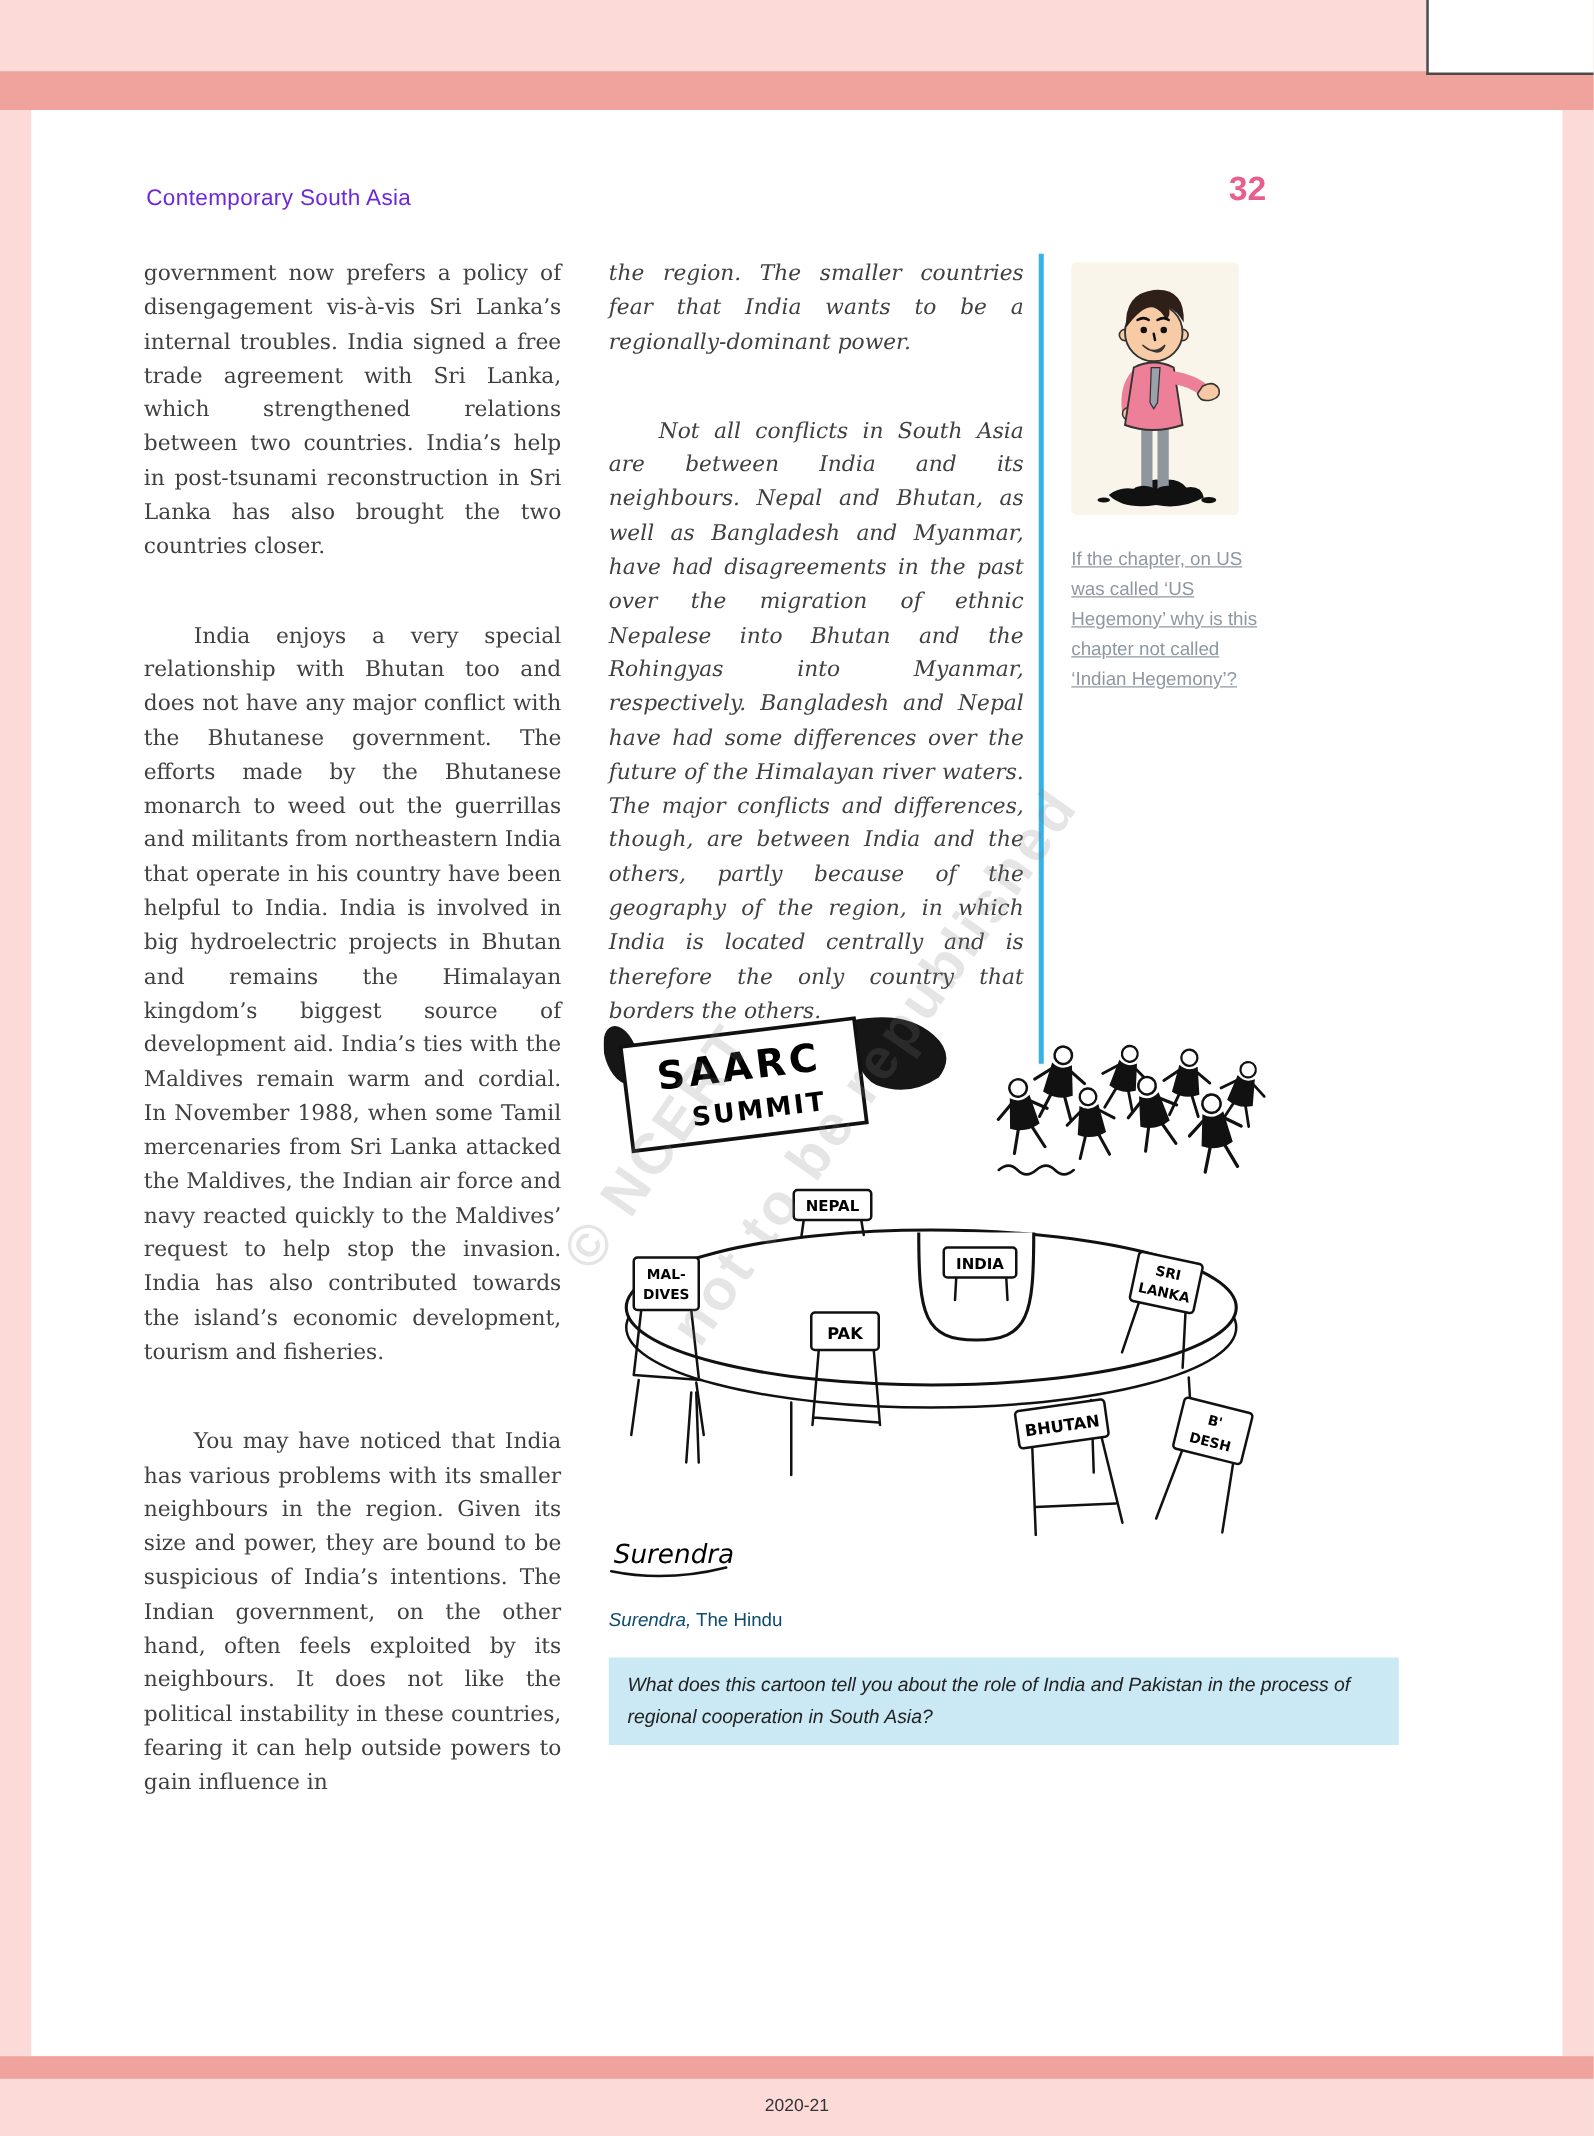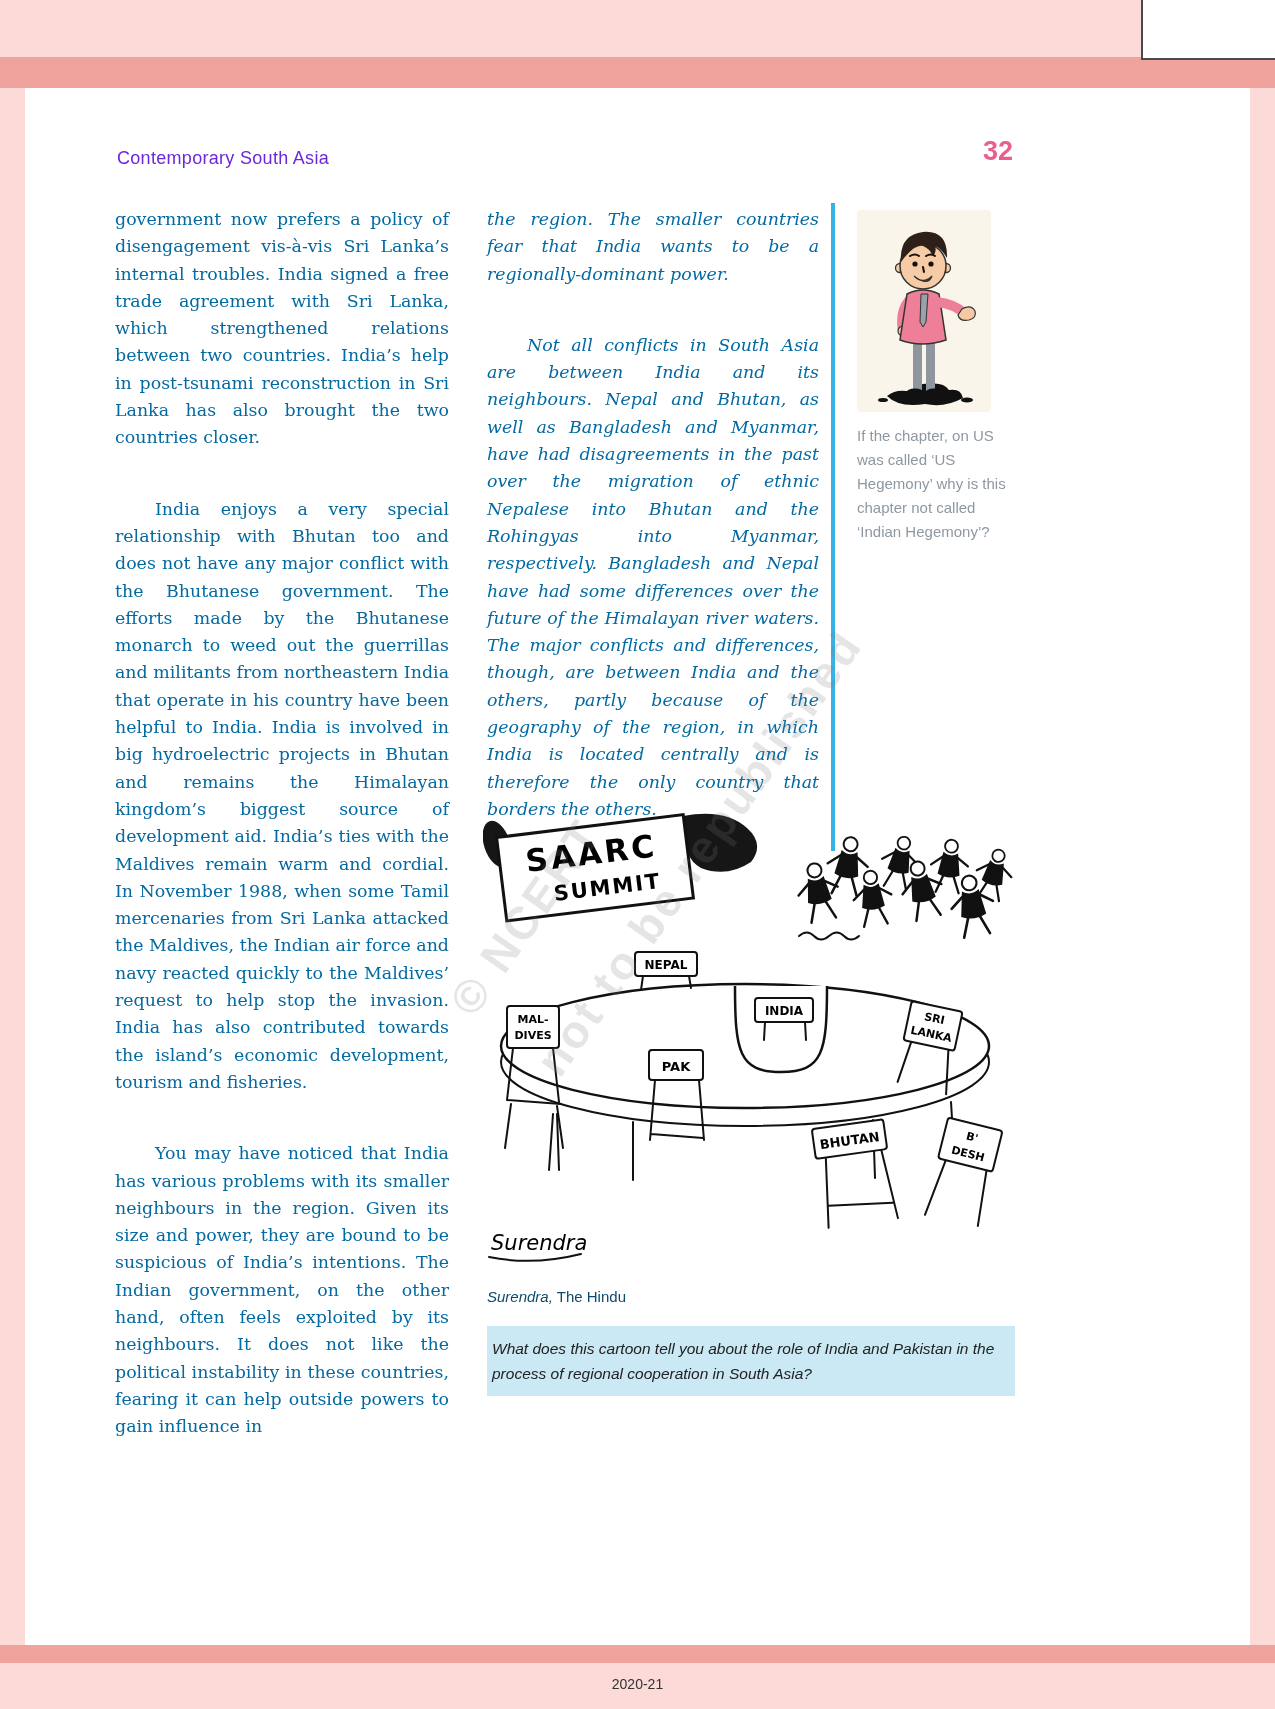--- a/index.html
+++ b/index.html
@@ -15,38 +15,38 @@
   .page { position:absolute; left:25px; top:88px; width:1225px; height:1557px; background:#ffffff; z-index:2; }
 
   .running-head { position:absolute; left:92px; top:60px; font-family:"Liberation Sans", sans-serif;
     font-size:18px; color:#6d28d9; letter-spacing:0.3px; }
   .page-num { position:absolute; left:958px; top:48px; font-family:"Liberation Sans", sans-serif;
     font-size:27px; font-weight:bold; color:#e85f8d; }
 
   .col { position:absolute; top:118px; }
   .col-left { left:90px; width:334px; }
   .col-mid  { left:462px; width:332px;font-style:italic; }
-  .para { font-size:17.4px; line-height:27.3px; text-align:justify; color:#0369a1; margin:0 0 13px 0; }
+  .para { font-size:17.4px; line-height:27.3px; text-align:justify; color:#404040; margin:0 0 13px 0; }
   .para.indent { text-indent:40px;margin-top:44px; }
 
   .blue-rule { position:absolute; left:806px; top:115px; width:4px; height:648px; background:#35b3e6; }
 
   .sidebar { position:absolute; left:832px; top:122px; width:160px; }
   .boy-figure { width:134px; height:202px; background:#faf5ea; border-radius:4px; }
-  .sidebar-caption { margin-top:12px; font-family:"Liberation Sans", sans-serif; font-size:15px;
-    line-height:24px; color:#8e98a2; }
+  .sidebar-caption { margin-top:24px; font-family:"Liberation Sans", sans-serif; font-size:15px;
+    line-height:24px; color:#8e98a2;text-decoration:underline; }
 
   .cartoon { position:absolute; left:458px; top:722px; width:530px; height:460px; }
 
   .credit { position:absolute; left:462px; top:1200px; font-family:"Liberation Sans", sans-serif;
     font-size:15px; color:#0c4a6e; }
   .credit-name { font-style:italic; }
 
-  .question-box { position:absolute; left:462px; top:1238px; width:528px; min-height:64px;
-    background:#cbe9f5; padding:10px 5px; font-family:"Liberation Sans", sans-serif;
+  .question-box { position:absolute; left:462px; top:1238px; width:632px; min-height:64px;
+    background:#cbe9f5; padding:10px 15px; font-family:"Liberation Sans", sans-serif;
     font-style:italic; font-size:15.5px; line-height:25px; color:#222; }
 
   .watermark { position:absolute; left:418px; top:980px; transform:rotate(-55deg); transform-origin:0 0;
     z-index:6; pointer-events:none; font-family:"Liberation Sans", sans-serif; font-weight:bold;
     font-size:46px; letter-spacing:3px; color:rgba(125,125,125,0.20); white-space:nowrap; line-height:105px; }
 
   .band-bottom-dark { position:absolute; left:0; top:1645px; width:100%; height:18px; background:#f0a29d; z-index:3; }
   .footer-year { position:absolute; left:0; top:1676px; width:100%; text-align:center; z-index:3;
     font-family:"Liberation Sans", sans-serif; font-size:14px; color:#333; }
 

